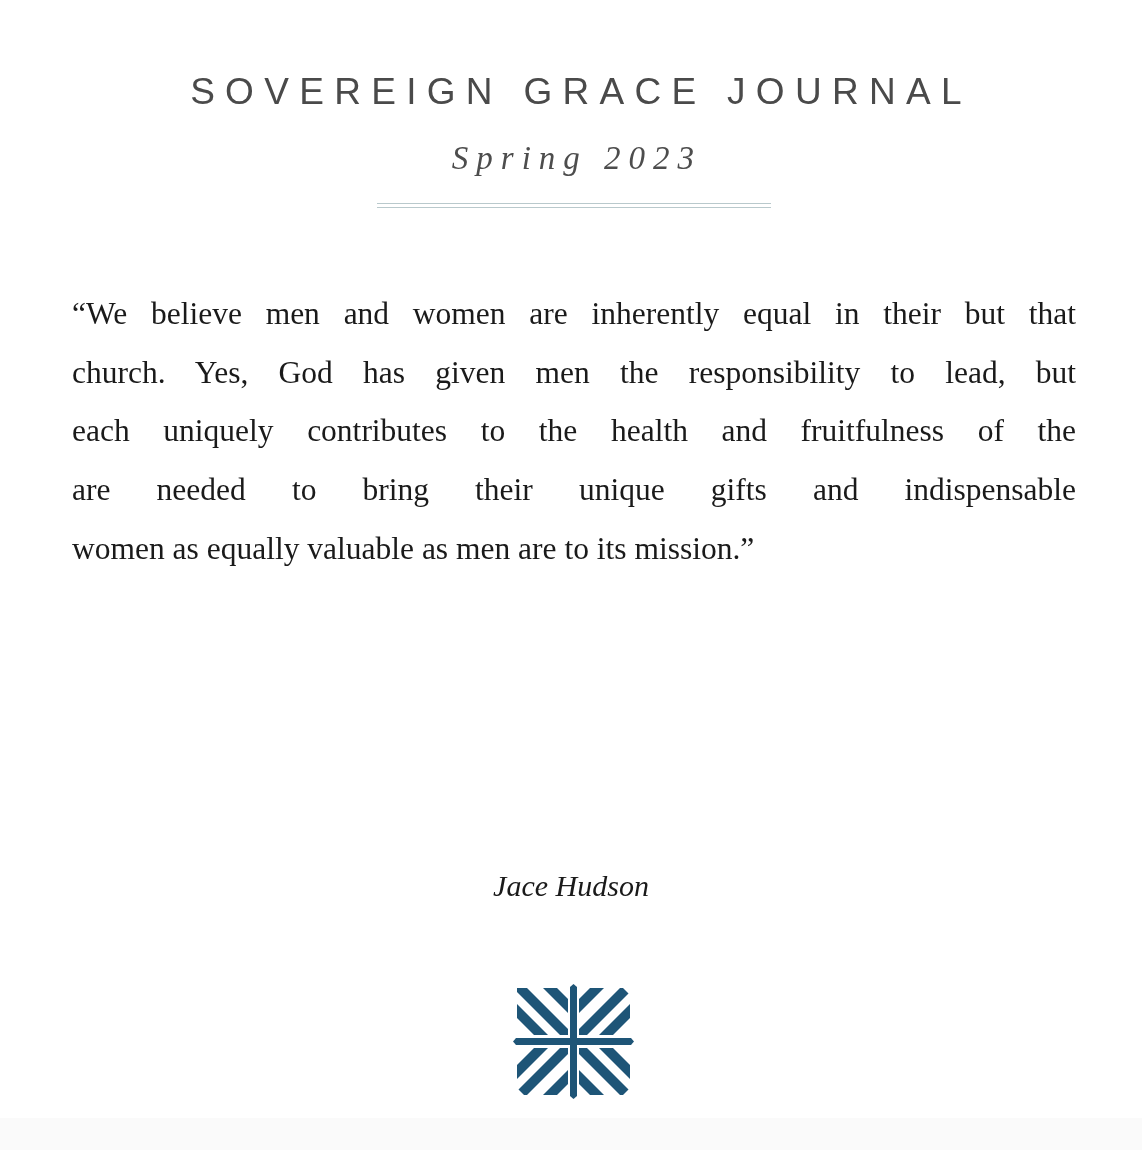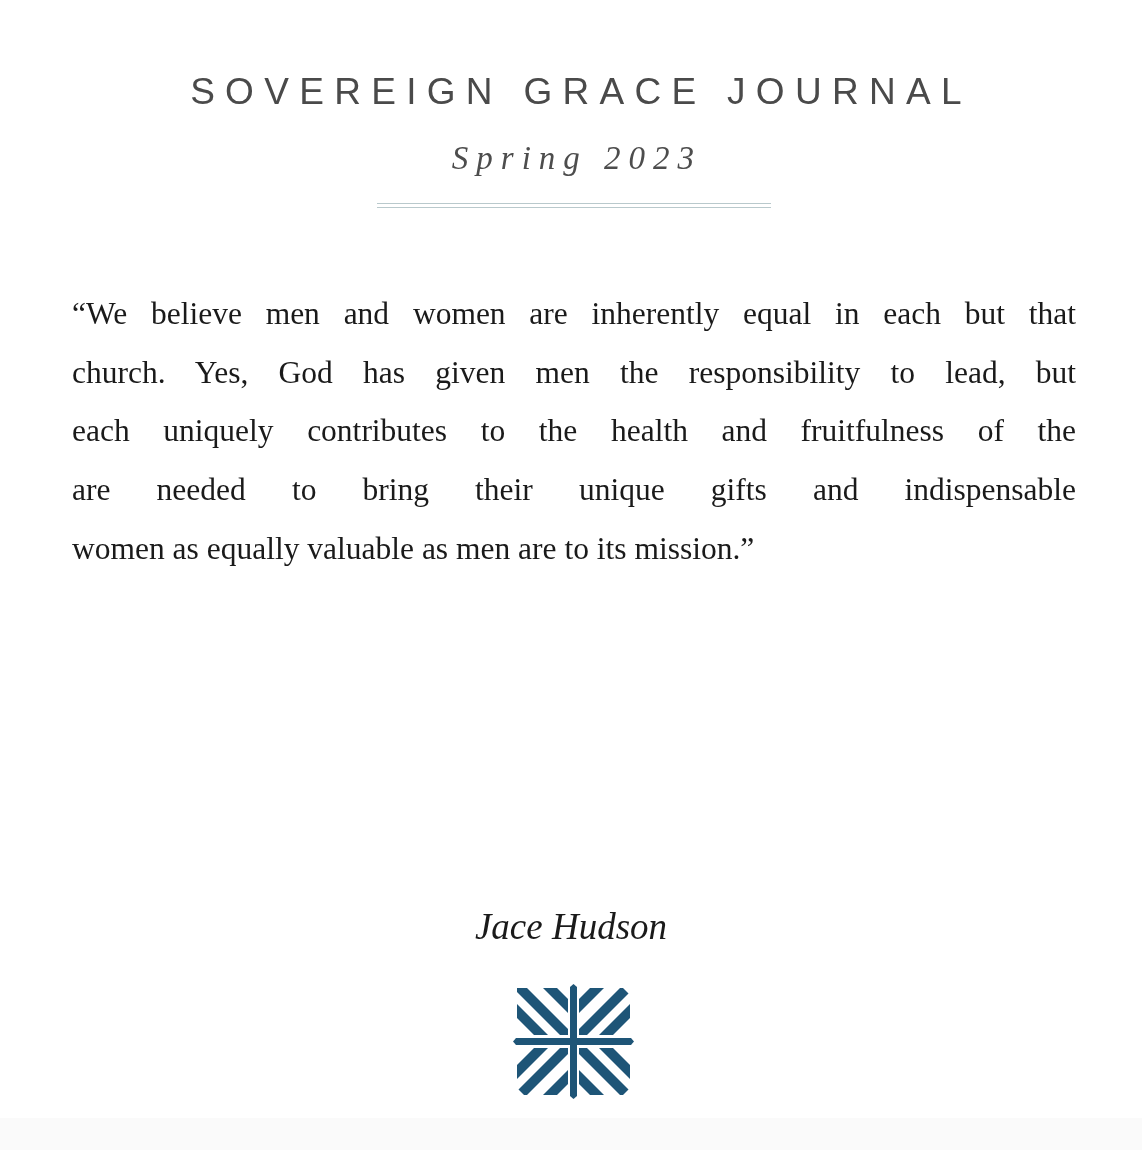--- a/index.html
+++ b/index.html
@@ -36,40 +36,40 @@
     position: absolute; left: 72px; width: 1004px; top: 285px;
     font-family: "Liberation Serif", "DejaVu Serif", serif;
     font-size: 31.5px; color: #1a1a1a;
   }
   .quote .line {
     display: block; height: 58.7px; line-height: 58.7px;
     text-align: justify; text-align-last: justify; white-space: nowrap;
   }
   .quote .line.last { text-align-last: left; font-family: Liberation Serif, serif; }
   .author {
-    position: absolute; left: 0; width: 1142px; top: 905px;
+    position: absolute; left: 0; width: 1142px; top: 864px;
     text-align: center;
     font-family: "Liberation Serif", "DejaVu Serif", serif;
-    font-style: italic; font-size: 37px; color: #1a1a1a; line-height: 44px;
+    font-style: italic; font-size: 30px; color: #1a1a1a; line-height: 44px;
   }
   .logo {
     position: absolute; left: 513px; top: 984px; width: 121px; height: 115px;
   }
 </style>
 </head>
 <body>
 
 <div class="bottom-band"></div>
 
 <div class="masthead">SOVEREIGN GRACE JOURNAL</div>
 <div class="issue">Spring 2023</div>
 <div class="rule"></div>
 
 <div class="quote">
-  <span class="line">“We believe men and women are inherently equal in each but that</span>
+  <span class="line">“We believe men and women are inherently equal in their but that</span>
   <span class="line">church. Yes, God has given men the responsibility to lead, but</span>
   <span class="line">each uniquely contributes to the health and fruitfulness of the</span>
   <span class="line">are needed to bring their unique gifts and indispensable</span>
   <span class="line last">women as equally valuable as men are to its mission.”</span>
 </div>
 
 <div class="author">Jace Hudson</div>
 
 <div class="logo">
   <svg width="121" height="115" viewBox="0 0 121 115" xmlns="http://www.w3.org/2000/svg">

